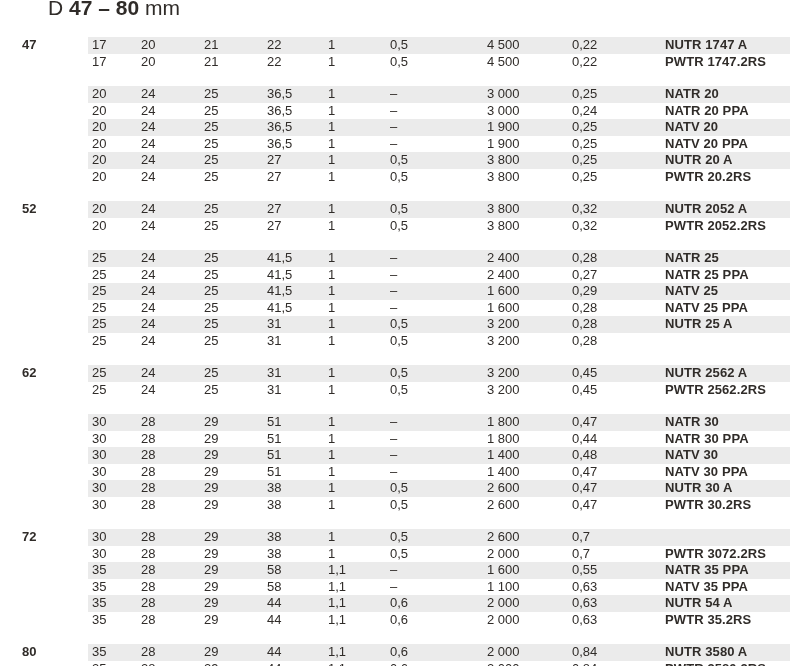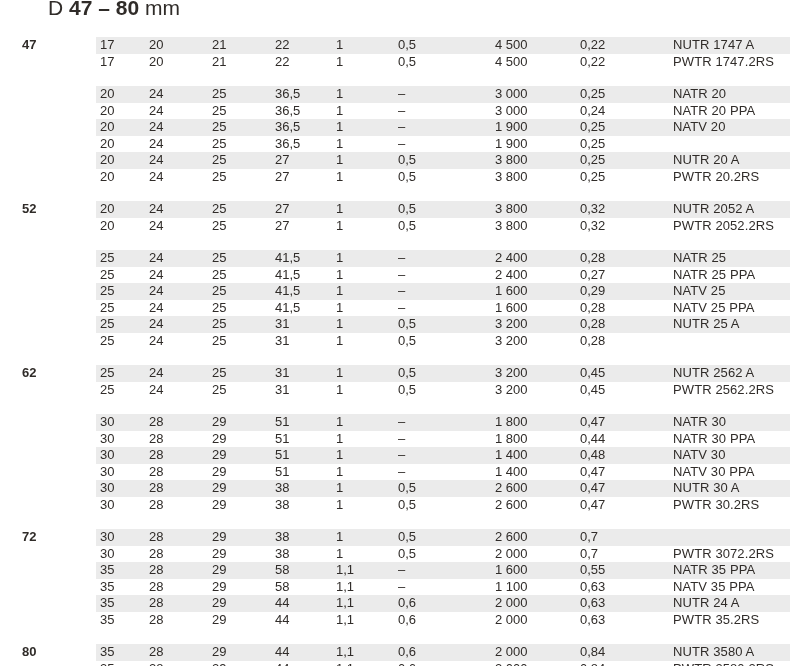--- a/index.html
+++ b/index.html
@@ -39,41 +39,41 @@
   .block:last-child {
     margin-bottom: 12px;
   }
   .row {
     display: flex;
     height: 16.5px;
     line-height: 16.5px;
     font-size: 13px;
   }
   .dcol {
-    width: 96px;
+    width: 88px;
     box-sizing: border-box;
     padding-left: 22px;
     font-weight: 700;
   }
   .stripe {
     flex: 1;
     display: grid;
     grid-template-columns: 49px 63px 63px 61px 62px 97px 85px 93px 1fr;
   }
   .row.odd .stripe {
     background: #ebebeb;
   }
   .cell {
     box-sizing: border-box;
     padding-left: 4px;
     white-space: nowrap;
     overflow: hidden;
   }
   .cell.desig {
-    font-weight: 400;
+    font-weight: 700;
     letter-spacing: 0.1px;
   }
 </style>
 </head>
 <body>
 
 <div class="title-wrap">
   <div class="title"><span>D</span> <span class="range">47 – 80</span> <span>mm</span></div>
 </div>
 
@@ -155,20 +155,21 @@
         <div class="dcol"></div>
         <div class="stripe">
           <div class="cell">20</div>
           <div class="cell">24</div>
           <div class="cell">25</div>
           <div class="cell">36,5</div>
           <div class="cell">1</div>
           <div class="cell">–</div>
           <div class="cell">1 900</div>
           <div class="cell">0,25</div>
+          <div class="cell desig">NATV 20 PPA</div>
         </div>
       </div>
       <div class="row odd">
         <div class="dcol"></div>
         <div class="stripe">
           <div class="cell">20</div>
           <div class="cell">24</div>
           <div class="cell">25</div>
           <div class="cell">27</div>
           <div class="cell">1</div>
@@ -484,21 +485,21 @@
         <div class="dcol"></div>
         <div class="stripe">
           <div class="cell">35</div>
           <div class="cell">28</div>
           <div class="cell">29</div>
           <div class="cell">44</div>
           <div class="cell">1,1</div>
           <div class="cell">0,6</div>
           <div class="cell">2 000</div>
           <div class="cell">0,63</div>
-          <div class="cell desig">NUTR 24 A</div>
+          <div class="cell desig">NUTR 54 A</div>
         </div>
       </div>
       <div class="row">
         <div class="dcol"></div>
         <div class="stripe">
           <div class="cell">35</div>
           <div class="cell">28</div>
           <div class="cell">29</div>
           <div class="cell">44</div>
           <div class="cell">1,1</div>

